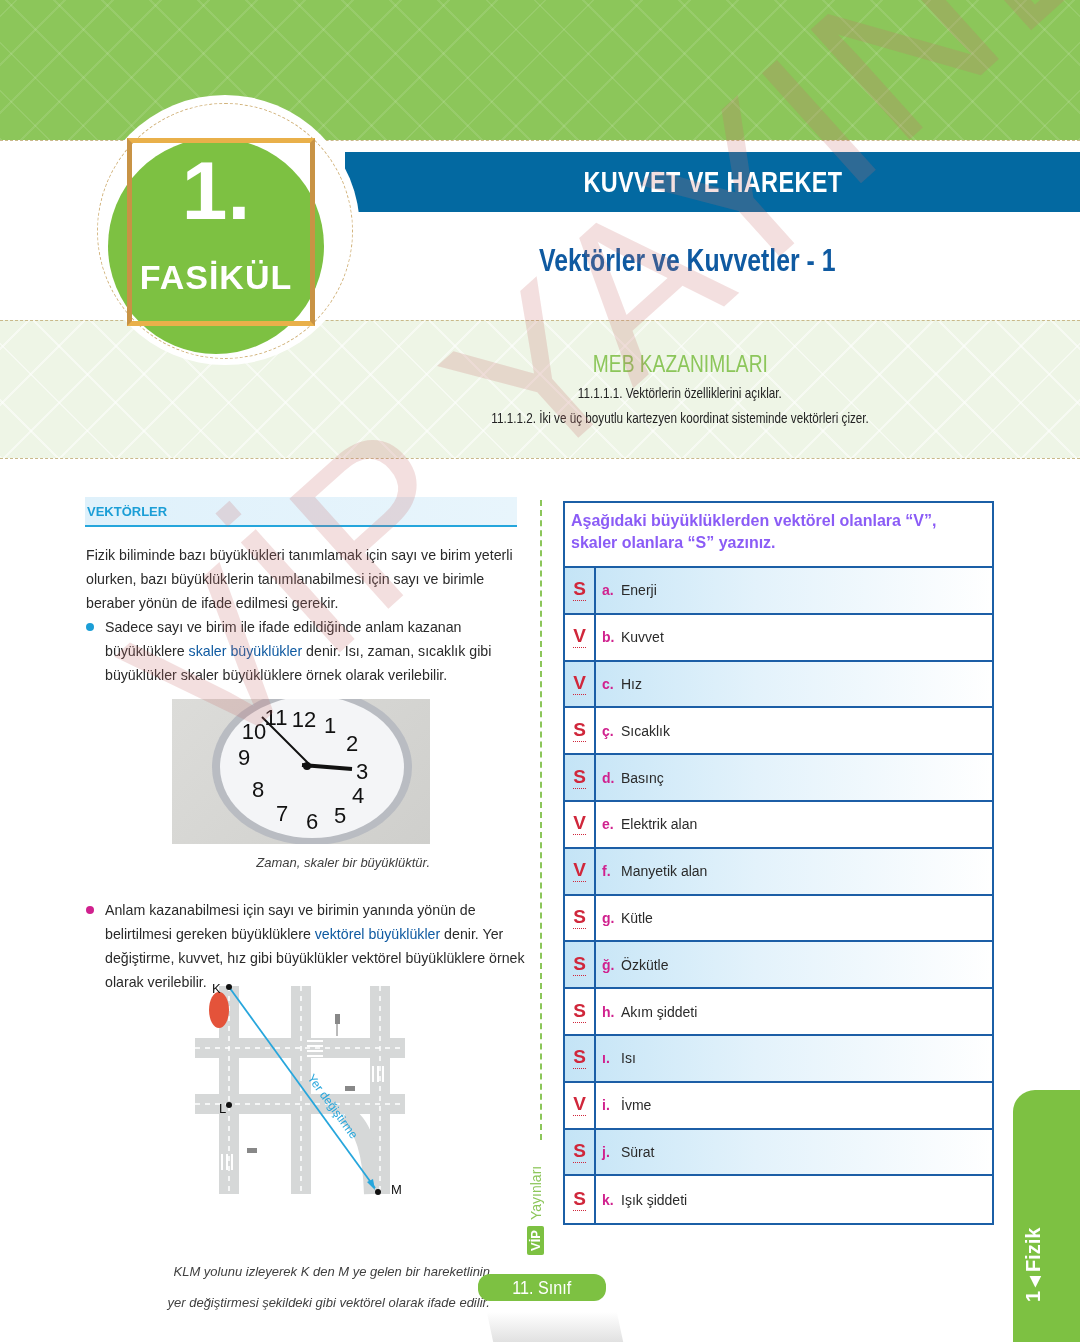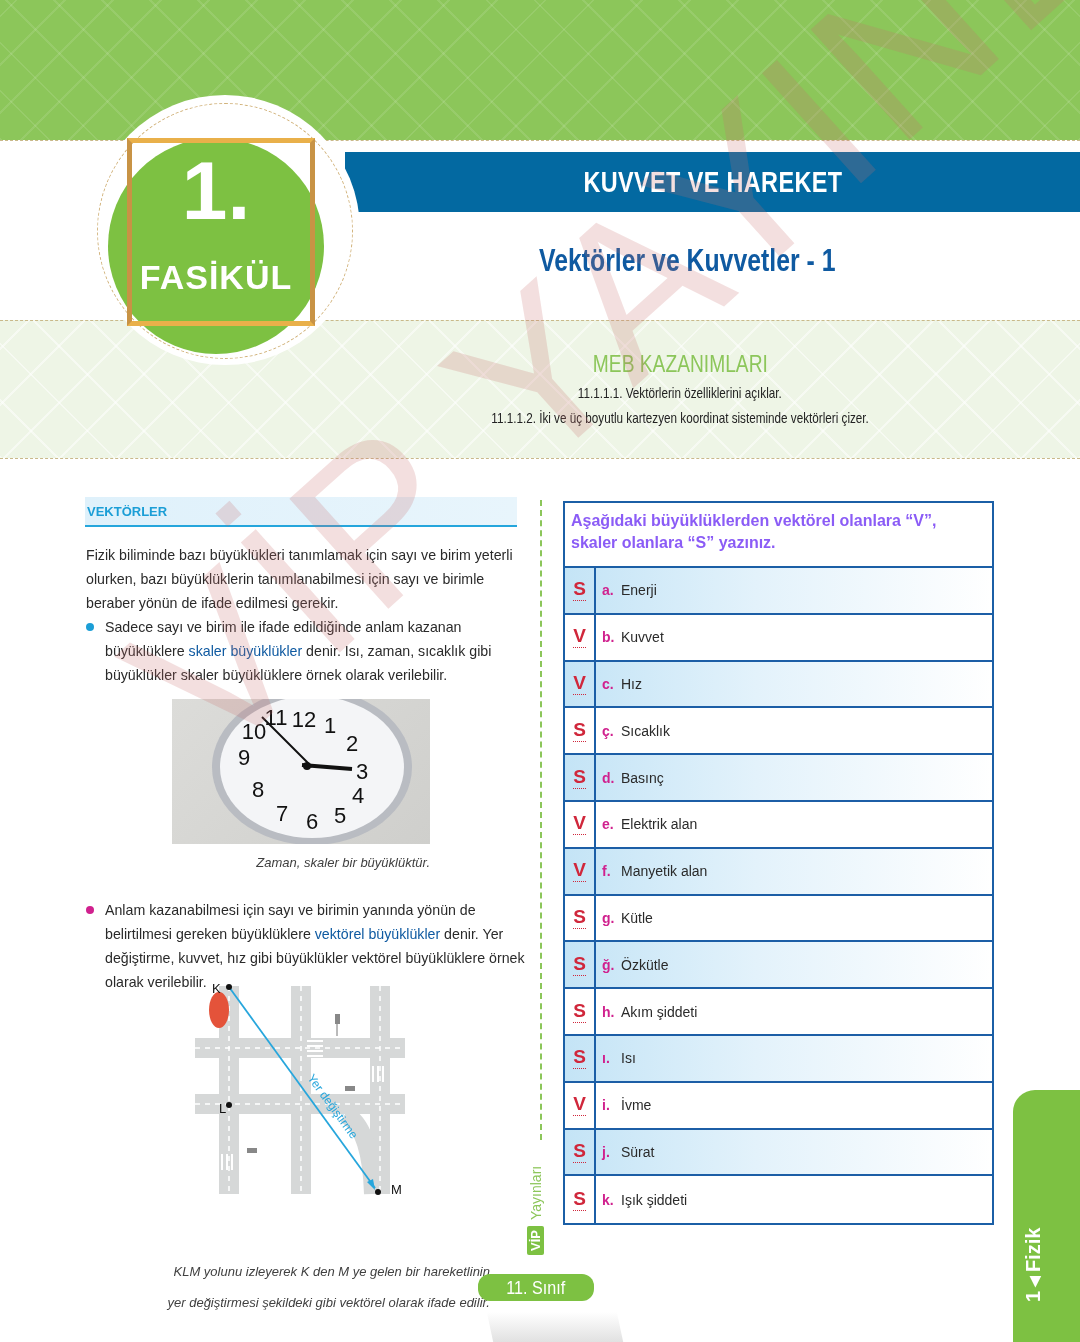--- a/index.html
+++ b/index.html
@@ -118,21 +118,21 @@
   .act-row:last-child { border-bottom: none; }
   .act-row.shaded { background: linear-gradient(90deg, #c4e4f6 0%, #e3f2fb 45%, #ffffff 100%); }
   .ans-cell { width: 31px; border-right: 2px solid #1c5ea6; display: flex; flex-direction: column; align-items: center; justify-content: center; }
   .ans { color: #d0273b; font-weight: bold; font-size: 19px; line-height: 19px; }
   .ans-dots { width: 13px; border-top: 1.5px dotted #d0273b; margin-top: 2px; }
   .item-cell { flex: 1; display: flex; align-items: center; padding-left: 6px; font-size: 14px; color: #2a2a2a; }
   .item-letter { color: #d0218e; font-weight: bold; width: 19px; }
 
   
   .grade-pill {
-    position: absolute; left: 478px; top: 1274px; width: 116px; height: 27px; border-radius: 12px;
+    position: absolute; left: 478px; top: 1274px; width: 128px; height: 27px; border-radius: 12px;
     background: #7dc142; display: flex; align-items: center; justify-content: center;
   }
   .grade-pill span { color: #fff; font-size: 19px; display: inline-block; transform: scaleX(0.85); }
   .page-curl {
     position: absolute; left: 490px; top: 1312px; width: 130px; height: 30px;
     background: linear-gradient(180deg, #ffffff, #e1e1e1); transform: skewX(12deg);
   }
   .side-tab {
     position: absolute; left: 1013px; top: 1090px; width: 67px; height: 252px;
     background: #7dc142; border-top-left-radius: 22px;

